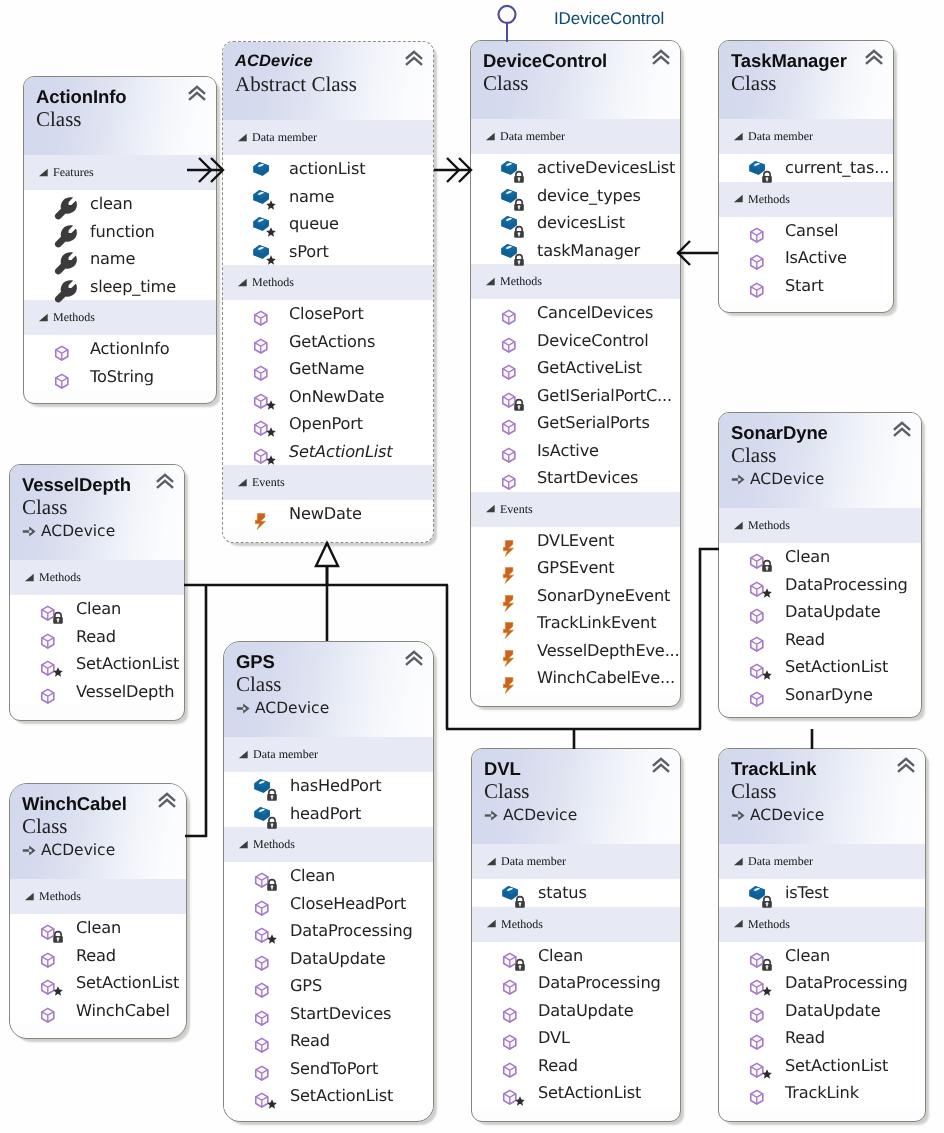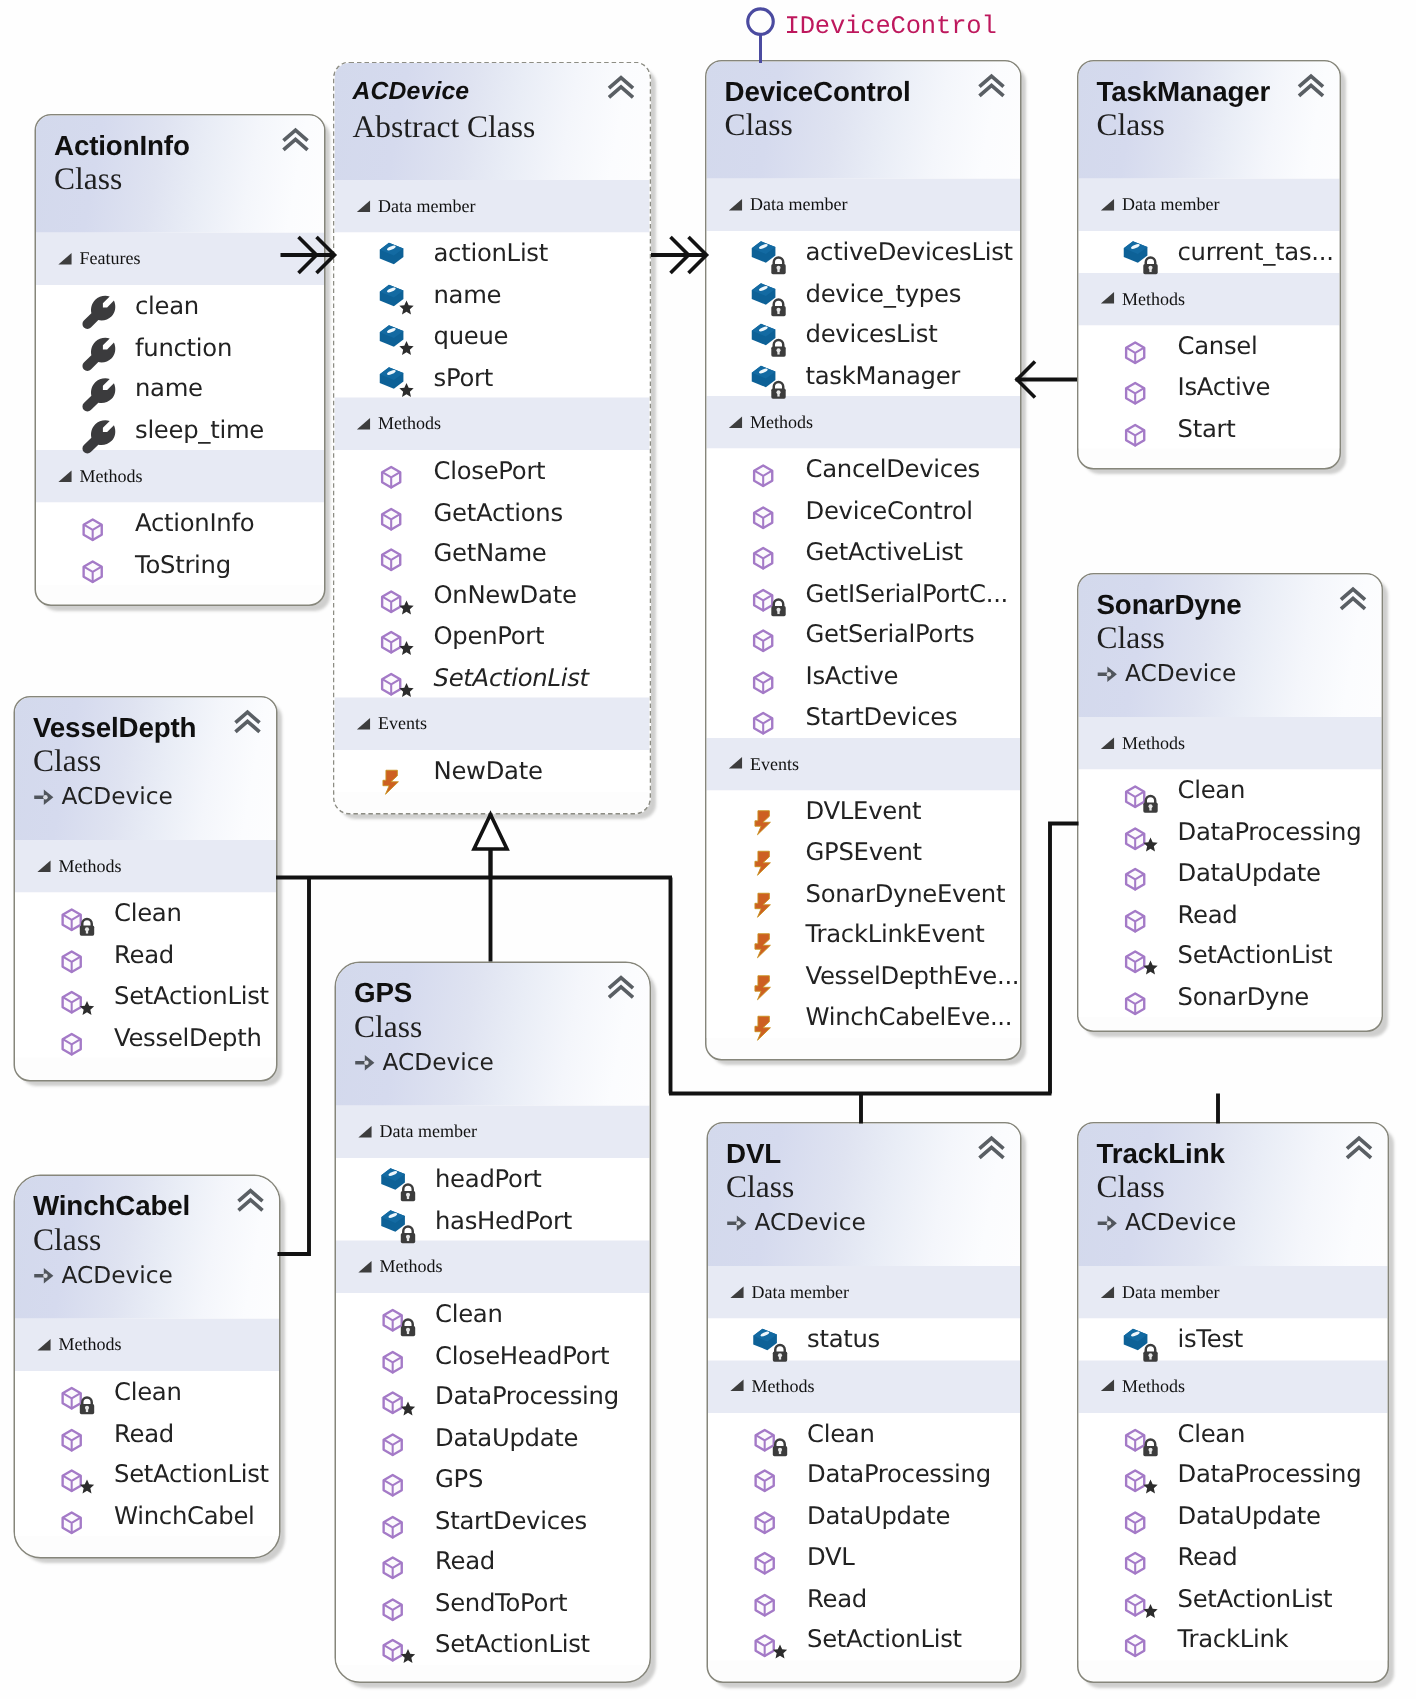--- a/index.html
+++ b/index.html
@@ -24,21 +24,21 @@
   line-height:35px;height:35px;padding-left:14px;display:flex;align-items:center;}
 .sec .tri{margin-right:4px;display:block;flex:0 0 auto;margin-bottom:1px;}
 .items{background:#fff;}
 .item{display:flex;align-items:center;height:27.5px;padding-left:29px;position:relative;}
 .ico{position:relative;width:18px;height:18px;flex:0 0 18px;margin-right:19px;margin-top:1px;}
 .ico svg{position:absolute;left:0;top:0;}
 .lbl{font-family:"DejaVu Sans",sans-serif;font-size:16.2px;color:#222;line-height:22px;white-space:nowrap;letter-spacing:-0.18px;margin-top:1px;}
 .lbl.it{font-style:italic;}
 svg{display:block;overflow:visible;}
 #conn{position:absolute;left:0;top:0;width:944px;height:1133px;pointer-events:none;z-index:5;}
-.iflabel{position:absolute;font-family:Liberation Mono, monospace;font-size:17px;color:#be185d;letter-spacing:-0.1px;}
+.iflabel{position:absolute;font-family:Liberation Sans, sans-serif;font-size:17px;color:#0c4a6e;letter-spacing:-0.1px;margin-left:31px;}
 </style>
 </head>
 <body>
 
 <div id="page">
 
   <svg id="conn" viewBox="0 0 944 1133" width="944" height="1133">
       <polyline points="187,170 223,170" fill="none" stroke="#121212" stroke-width="2.6" stroke-linecap="butt" stroke-linejoin="miter"></polyline>
       <path d="M211 158 L223 170 L211 182" fill="none" stroke="#121212" stroke-width="2.4" stroke-linecap="butt"></path>
       <path d="M199 158 L211 170 L199 182" fill="none" stroke="#121212" stroke-width="2.4" stroke-linecap="butt"></path>
@@ -649,21 +649,21 @@
  <g fill="none" stroke="#a47ac7" stroke-width="1.5" stroke-linejoin="round" stroke-linecap="round">
   <path d="M8.3 6.0 L14.0 9.3 L14.0 15.6 L8.3 18.9 L2.6 15.6 L2.6 9.3 Z" fill="#fcfafd"></path>
   <path d="M8.3 12.5 L8.3 18.9 M8.3 12.5 L3.0 9.4 M8.3 12.5 L13.6 9.4" stroke-width="1.3"></path>
  </g>
               </svg>
             </span>
             <span class="lbl">Start</span>
           </div>
         </div>
       </div>
-      <div class="cls" style="left: 718px; top: 382px; width: 204px; height: 306px;">
+      <div class="cls" style="left: 718px; top: 412px; width: 204px; height: 306px;">
         <div class="chead hasbase">
           <div class="cname">SonarDyne</div>
           <div class="cstereo">Class</div>
           <div class="cbase">
             <svg width="15" height="13" viewBox="0 0 15 13" class="basearrow">
  <path d="M0.8 6.5 H8.4" stroke="#50555c" stroke-width="2.3" stroke-linecap="butt"></path>
  <path d="M7.2 1.4 L13.6 6.5 L7.2 11.6 Z" fill="#50555c"></path>
  <circle cx="8.3" cy="6.5" r="1.5" fill="#d9dbe3"></circle>
  </svg>
             <span>ACDevice</span>
@@ -959,39 +959,39 @@
   <ellipse cx="8.4" cy="5.0" rx="2.9" ry="1.05" transform="rotate(-22 8.4 5.0)" fill="#eff7fc"></ellipse>
  </g>
               </svg>
               <svg width="12" height="12" viewBox="0 0 11 11" style="position: absolute; left: 13px; top: 12px;">
  <path d="M2.6 5.0 V3.5 a2.9 2.9 0 0 1 5.8 0 V5.0" fill="none" stroke="#3c3c3c" stroke-width="1.5"></path>
  <rect x="1.1" y="4.6" width="8.8" height="6.2" rx="1.0" fill="#3c3c3c"></rect>
  <circle cx="5.5" cy="6.9" r="1.25" fill="#e8e8e8"></circle>
  <rect x="4.8" y="7.0" width="1.4" height="2.5" fill="#e8e8e8"></rect>
  </svg>
             </span>
-            <span class="lbl">headPort</span>
+            <span class="lbl">hasHedPort</span>
           </div>
           <div class="item">
             <span class="ico">
               <svg width="18" height="18" viewBox="0 0 17 17">
  <g>
   <path d="M1.1 6.2 L6.9 1.8 L16.0 5.3 L16.0 10.7 L10.0 15.2 L1.1 11.6 Z" fill="#0d6197"></path>
   <path d="M1.1 6.2 L6.9 1.8 L16.0 5.3 L10.0 9.8 Z" fill="#136aa2"></path>
   <ellipse cx="8.4" cy="5.0" rx="2.9" ry="1.05" transform="rotate(-22 8.4 5.0)" fill="#eff7fc"></ellipse>
  </g>
               </svg>
               <svg width="12" height="12" viewBox="0 0 11 11" style="position: absolute; left: 13px; top: 12px;">
  <path d="M2.6 5.0 V3.5 a2.9 2.9 0 0 1 5.8 0 V5.0" fill="none" stroke="#3c3c3c" stroke-width="1.5"></path>
  <rect x="1.1" y="4.6" width="8.8" height="6.2" rx="1.0" fill="#3c3c3c"></rect>
  <circle cx="5.5" cy="6.9" r="1.25" fill="#e8e8e8"></circle>
  <rect x="4.8" y="7.0" width="1.4" height="2.5" fill="#e8e8e8"></rect>
  </svg>
             </span>
-            <span class="lbl">hasHedPort</span>
+            <span class="lbl">headPort</span>
           </div>
         </div>
         <div class="sec">
           <svg width="11" height="11" viewBox="0 0 11 11" class="tri">
  <path d="M9.7 1.7 L9.7 9.3 L0.9 9.3 Z" fill="#3d3d3d"></path>
           </svg>
           <span>Methods</span>
         </div>
         <div class="items">
           <div class="item">

